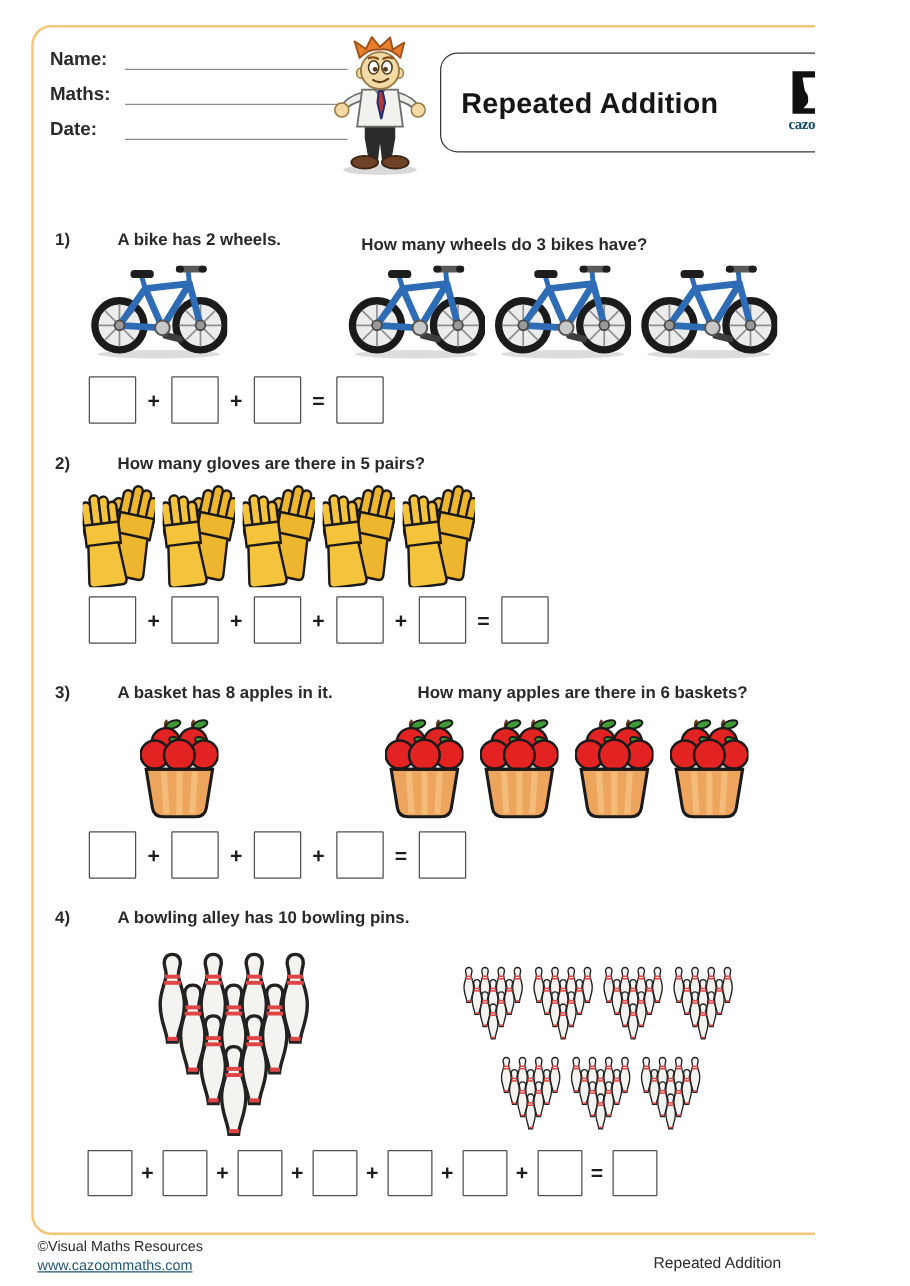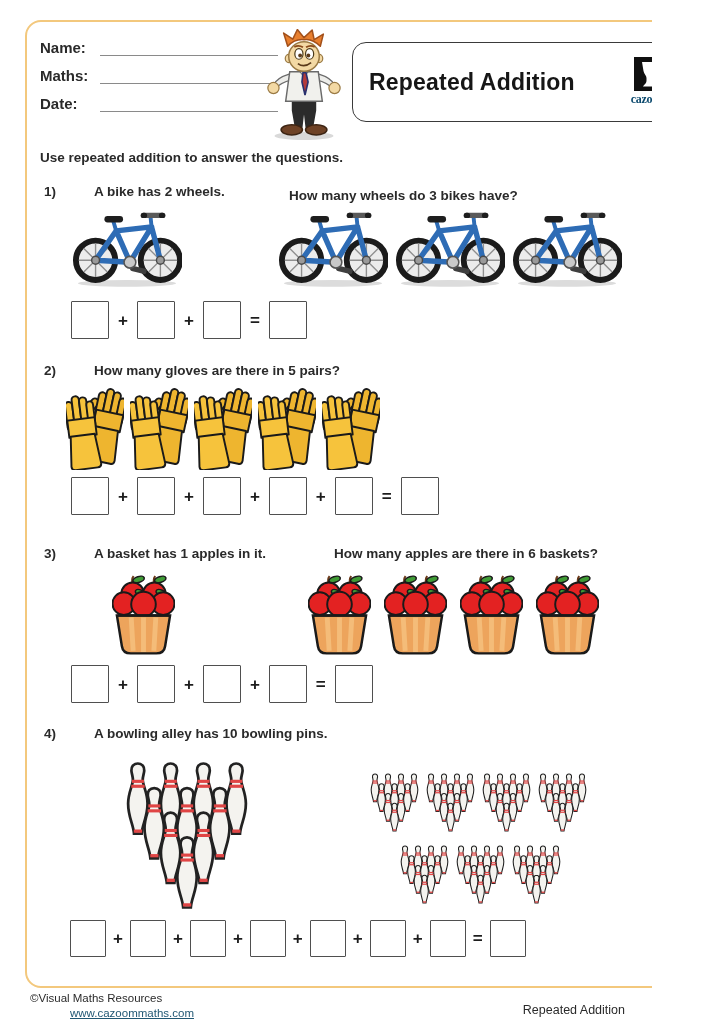--- a/index.html
+++ b/index.html
@@ -36,21 +36,21 @@
   .rack-sm{width:53px;height:61px;}
   
   .eq-row{position:absolute;display:flex;align-items:center;gap:9px;}
   .eq-row.tight{gap:7px;}
   .eqbox{width:38px;height:38px;border:1.6px solid #4f4f4f;background:#fff;
          display:inline-block;box-sizing:border-box;border-radius:1px;}
   .tight .eqbox{width:36px;height:37px;}
   .op{font-weight:700;font-size:17px;color:#1d1d1d;line-height:1;}
   
   .footer-left{position:absolute;left:30px;top:991px;font-size:11.5px;line-height:1.3;}
-  .footer-link{color:#1f5673;text-decoration:underline;margin-left:40px;}
+  .footer-link{color:#1f5673;text-decoration:underline;}
   .footer-right{position:absolute;right:27px;top:1003px;font-size:12.5px;color:#2a2a2a;}
   .hidden-defs{position:absolute;width:0;height:0;overflow:hidden;}
 </style>
 </head>
 <body>
 
 <svg class="hidden-defs" aria-hidden="true">
   <defs>
     <symbol id="bike" viewBox="0 0 112 80">
       <ellipse cx="56" cy="75.5" rx="50" ry="3.5" fill="#dcdcdc"></ellipse>
@@ -176,21 +176,20 @@
     <div class="logo">
       <div class="logo-sq">
         <svg width="26" height="28" viewBox="0 0 26 28">
           <path d="M4 2 H22 L20.5 11 C20 14 17.5 15.5 17.5 18 L17.5 20.5 C17.5 23.5 20 24.5 21 26.5 L5 26.5 C6 24.5 8.5 23.5 8.5 20.5 L8.5 18 C8.5 15.5 6 14 5.5 11 Z" fill="#fff"></path>
         </svg>
       </div>
       <div class="logo-word">cazoom!</div>
     </div>
   </div>
 
-  <div class="instruction">Use repeated addition to answer the questions.</div>
 
   <span class="q-num" style="left:44px;top:184px">1)</span>
   <span class="q-text" style="left:70px;top:184px">A bike has 2 wheels.</span>
   <span class="q-text" style="left:265px;top:188px">How many wheels do 3 bikes have?</span>
 
   <div class="img-row" style="left:72px;top:209px">
     <svg class="bike-svg" viewBox="0 0 112 80">
         <use href="#bike"></use>
       </svg>
   </div>
@@ -245,21 +244,21 @@
       <span class="eqbox"></span>
       <span class="op">+</span>
       <span class="eqbox"></span>
       <span class="op">+</span>
       <span class="eqbox"></span>
       <span class="op">=</span>
       <span class="eqbox"></span>
     </div>
 
   <span class="q-num" style="left:44px;top:546px">3)</span>
-  <span class="q-text" style="left:70px;top:546px">A basket has 1 apples in it.</span>
+  <span class="q-text" style="left:70px;top:546px">A basket has 8 apples in it.</span>
   <span class="q-text" style="left:310px;top:546px">How many apples are there in 6 baskets?</span>
 
   <div class="img-row" style="left:112px;top:571px">
     <svg class="basket-svg" viewBox="0 0 64 86">
         <use href="#basket"></use>
       </svg>
   </div>
   <div class="img-row" style="left:308px;top:571px;gap:13px">
       <svg class="basket-svg" viewBox="0 0 64 86">
         <use href="#basket"></use>

